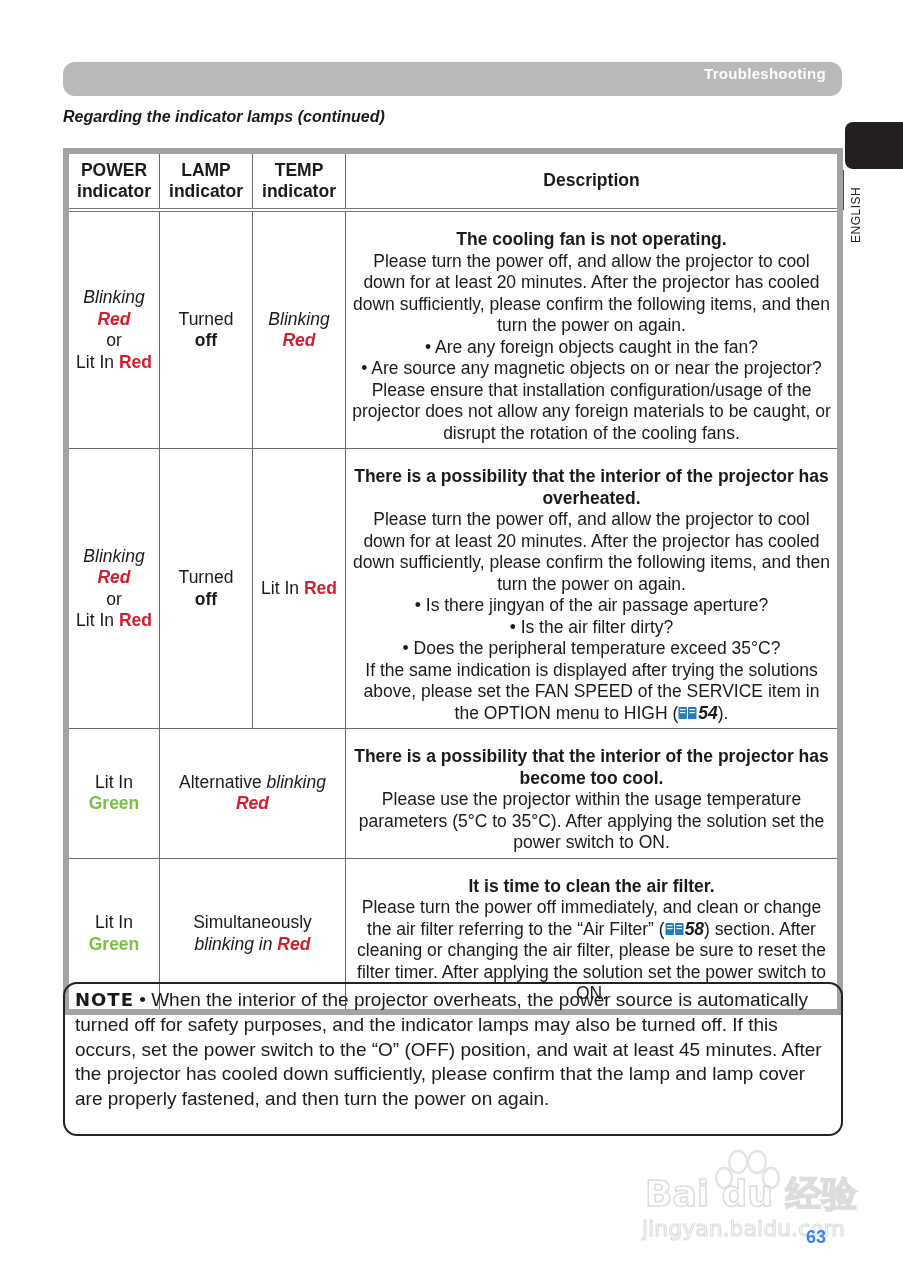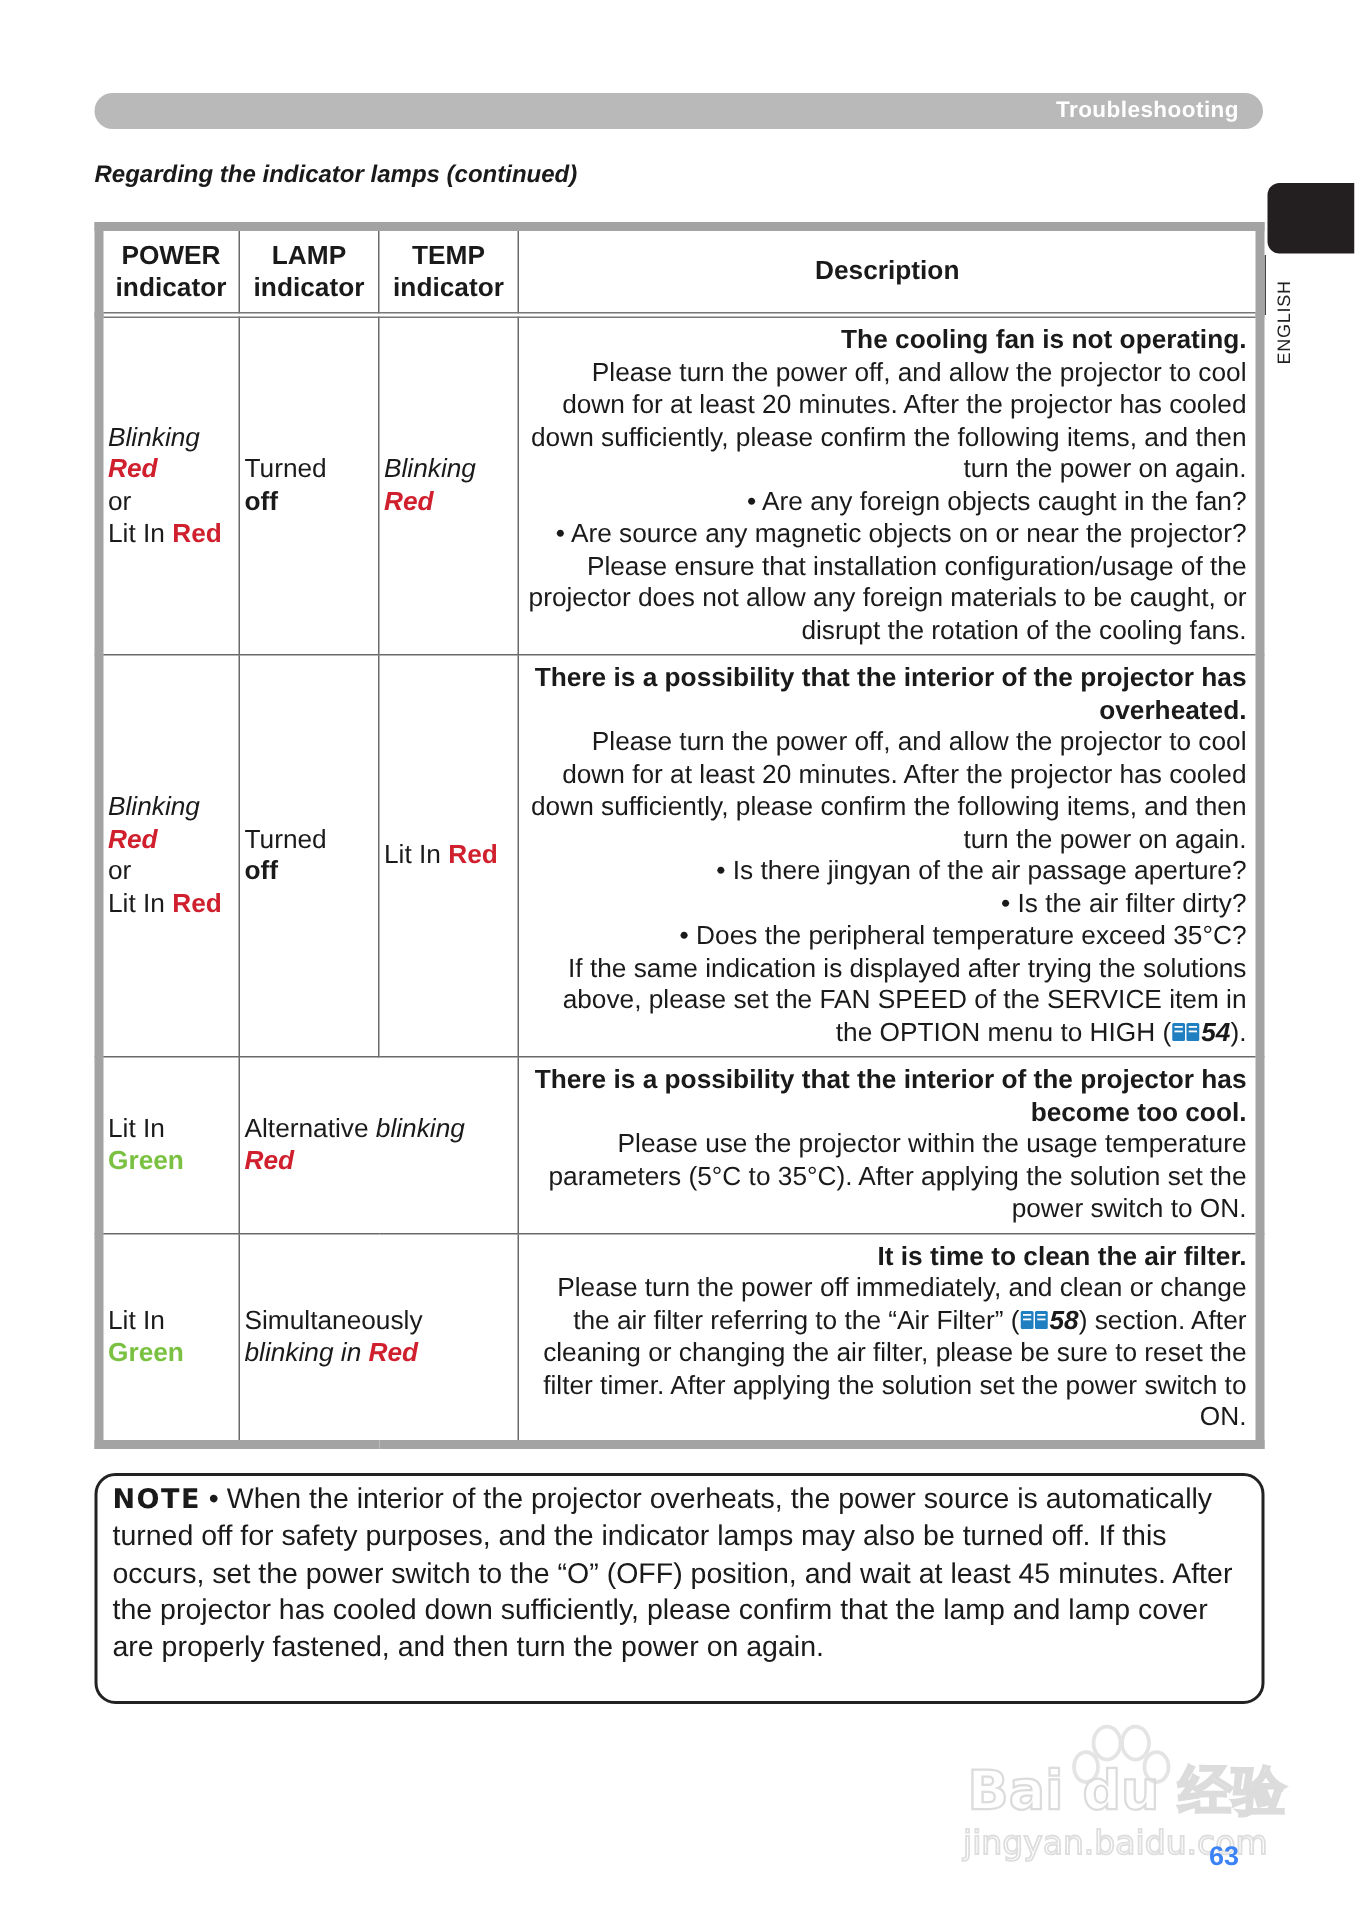--- a/index.html
+++ b/index.html
@@ -1,40 +1,40 @@
 <!DOCTYPE html>
 <html><head>
   <meta charset="utf-8">
   <style>
     html, body { margin: 0; padding: 0; background: #ffffff; }
     body { width: 903px; height: 1280px; position: relative; overflow: hidden;
            font-family: "Liberation Sans", sans-serif; color: #1a1a1a; }
 
-    .header-bar { position: absolute; left: 63px; top: 62px; width: 779px; height: 24px;
+    .header-bar { position: absolute; left: 63px; top: 62px; width: 779px; height: 34px;
                   background: #b9b9b9; border-radius: 12px; }
     .header-bar .section { position: absolute; right: 16px; top: 3px; color: #ffffff;
                   font-weight: bold; font-size: 15px; letter-spacing: 0.3px; }
 
     .side-tab { position: absolute; left: 845px; top: 122px; width: 58px; height: 47px;
                 background: #231f20; border-radius: 8px 0 0 8px; }
     .side-lang { position: absolute; left: 849px; top: 243px; transform-origin: 0 0;
                  transform: rotate(-90deg); font-size: 12px; letter-spacing: 0.5px; color: #222; }
     .side-rule { position: absolute; left: 843px; top: 170px; width: 1px; height: 40px; background: #444; }
 
     .page-title { position: absolute; left: 63px; top: 108px; font-size: 16px; font-weight: bold;
                   font-style: italic; color: #1a1a1a; margin: 0; }
 
     table.ind { position: absolute; left: 63px; top: 148px; width: 780px;
                 border-collapse: collapse; font-size: 17.5px; line-height: 21.5px; }
     table.ind th, table.ind td { border: 1.5px solid #6a6a6a; vertical-align: middle; }
     table.ind { border: 6px solid #a3a3a3; }
     table.ind th { font-weight: bold; text-align: center; padding: 3px 2px; height: 48px; }
     table.ind thead tr { border-bottom: 4px double #777; }
-    td.ind-cell { padding: 0 3px; }
-    td.desc { text-align: right; padding: 4px 6px 4px 6px; margin-left: 28px; }
+    td.ind-cell { text-align: center; padding: 0 3px; }
+    td.desc { text-align: center; padding: 17px 6px 4px 6px; margin-left: 28px; }
     .w1 { width: 86px; } .w2 { width: 88px; } .w3 { width: 88px; }
     .red { color: #d0202e; font-weight: bold; }
     .green { color: #7ac142; font-weight: bold; }
     .it { font-style: italic; }
     .b { font-weight: bold; }
     .desc-title { font-weight: bold; }
     .ref { color: #1a1a1a; }
     .book-icon { display: inline-block; width: 19px; height: 14px; vertical-align: -1px; margin-right: 1px; }
     .ref-num { font-weight: bold; font-style: italic; }
 

